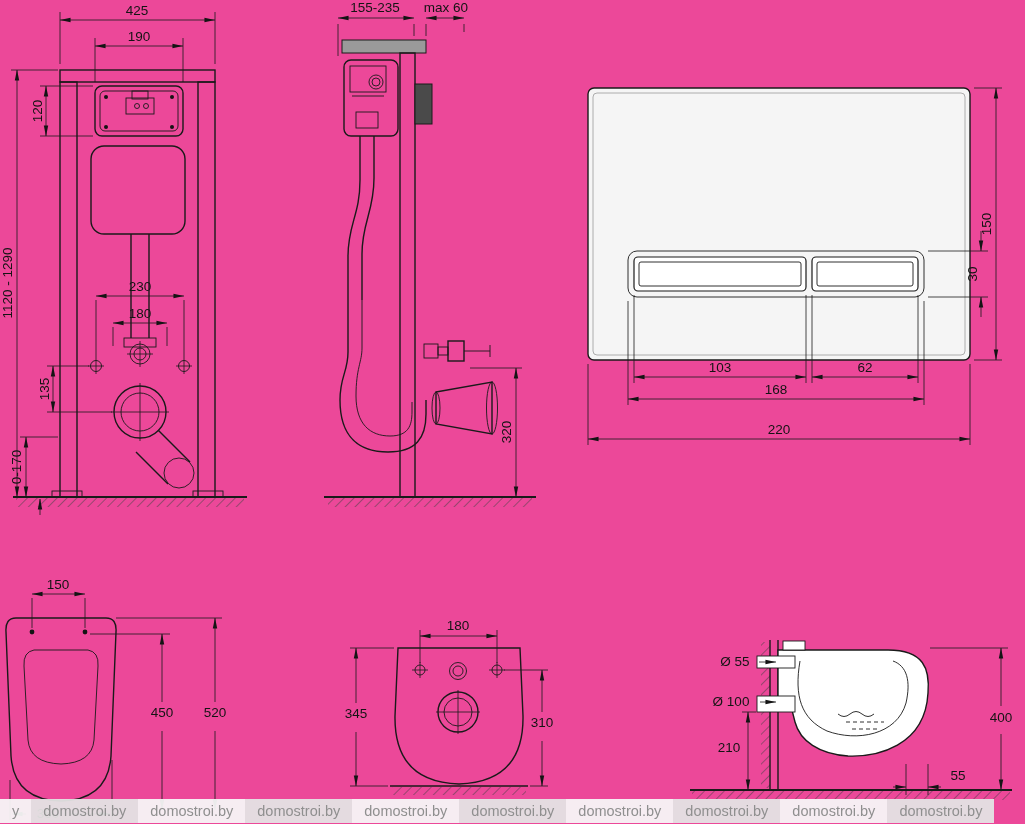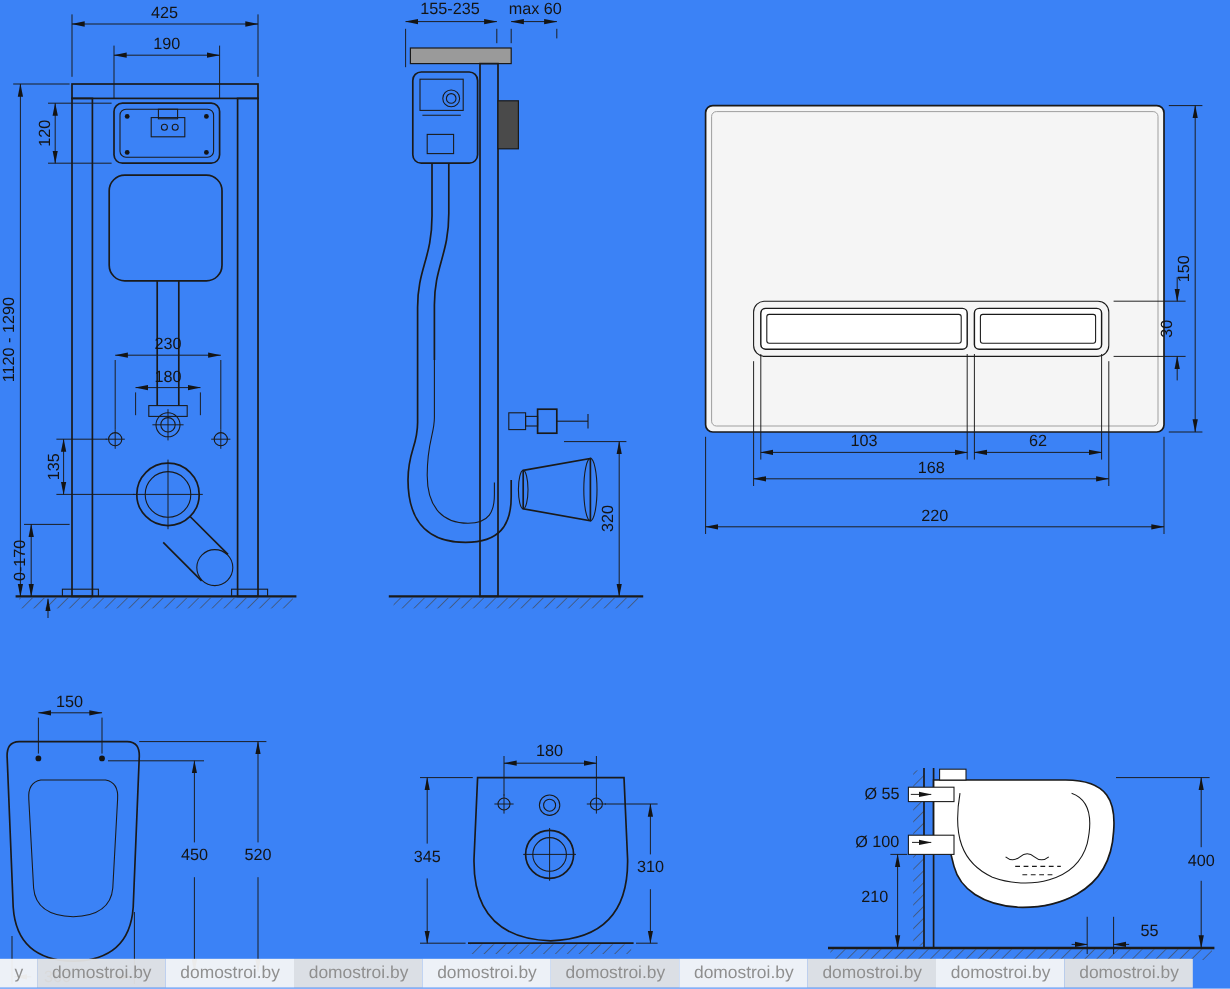--- a/index.html
+++ b/index.html
@@ -1,16 +1,16 @@
 <!DOCTYPE html>
 <html><head>
 <meta charset="utf-8">
 <style>
   html,body{margin:0;padding:0;background:#fff;}
-  .stage{position:relative;width:1025px;height:824px;background:#3b82f6;overflow:hidden;
+  .stage{position:relative;width:1025px;height:824px;background:#ec4899;overflow:hidden;
          font-family:"Liberation Sans",sans-serif;}
   svg{display:block;}
   
   .o  {fill:none;stroke:#1a1a1a;stroke-width:1.4;}
   .o2 {fill:none;stroke:#1a1a1a;stroke-width:0.9;}
   .thk{stroke-width:1.9;}
   .d  {fill:none;stroke:#1a1a1a;stroke-width:0.8;}
   .dash{stroke-dasharray:4 3;}
   text.lbl{font-family:"Liberation Sans",sans-serif;font-size:13.5px;fill:#141414;text-anchor:middle;}
   

